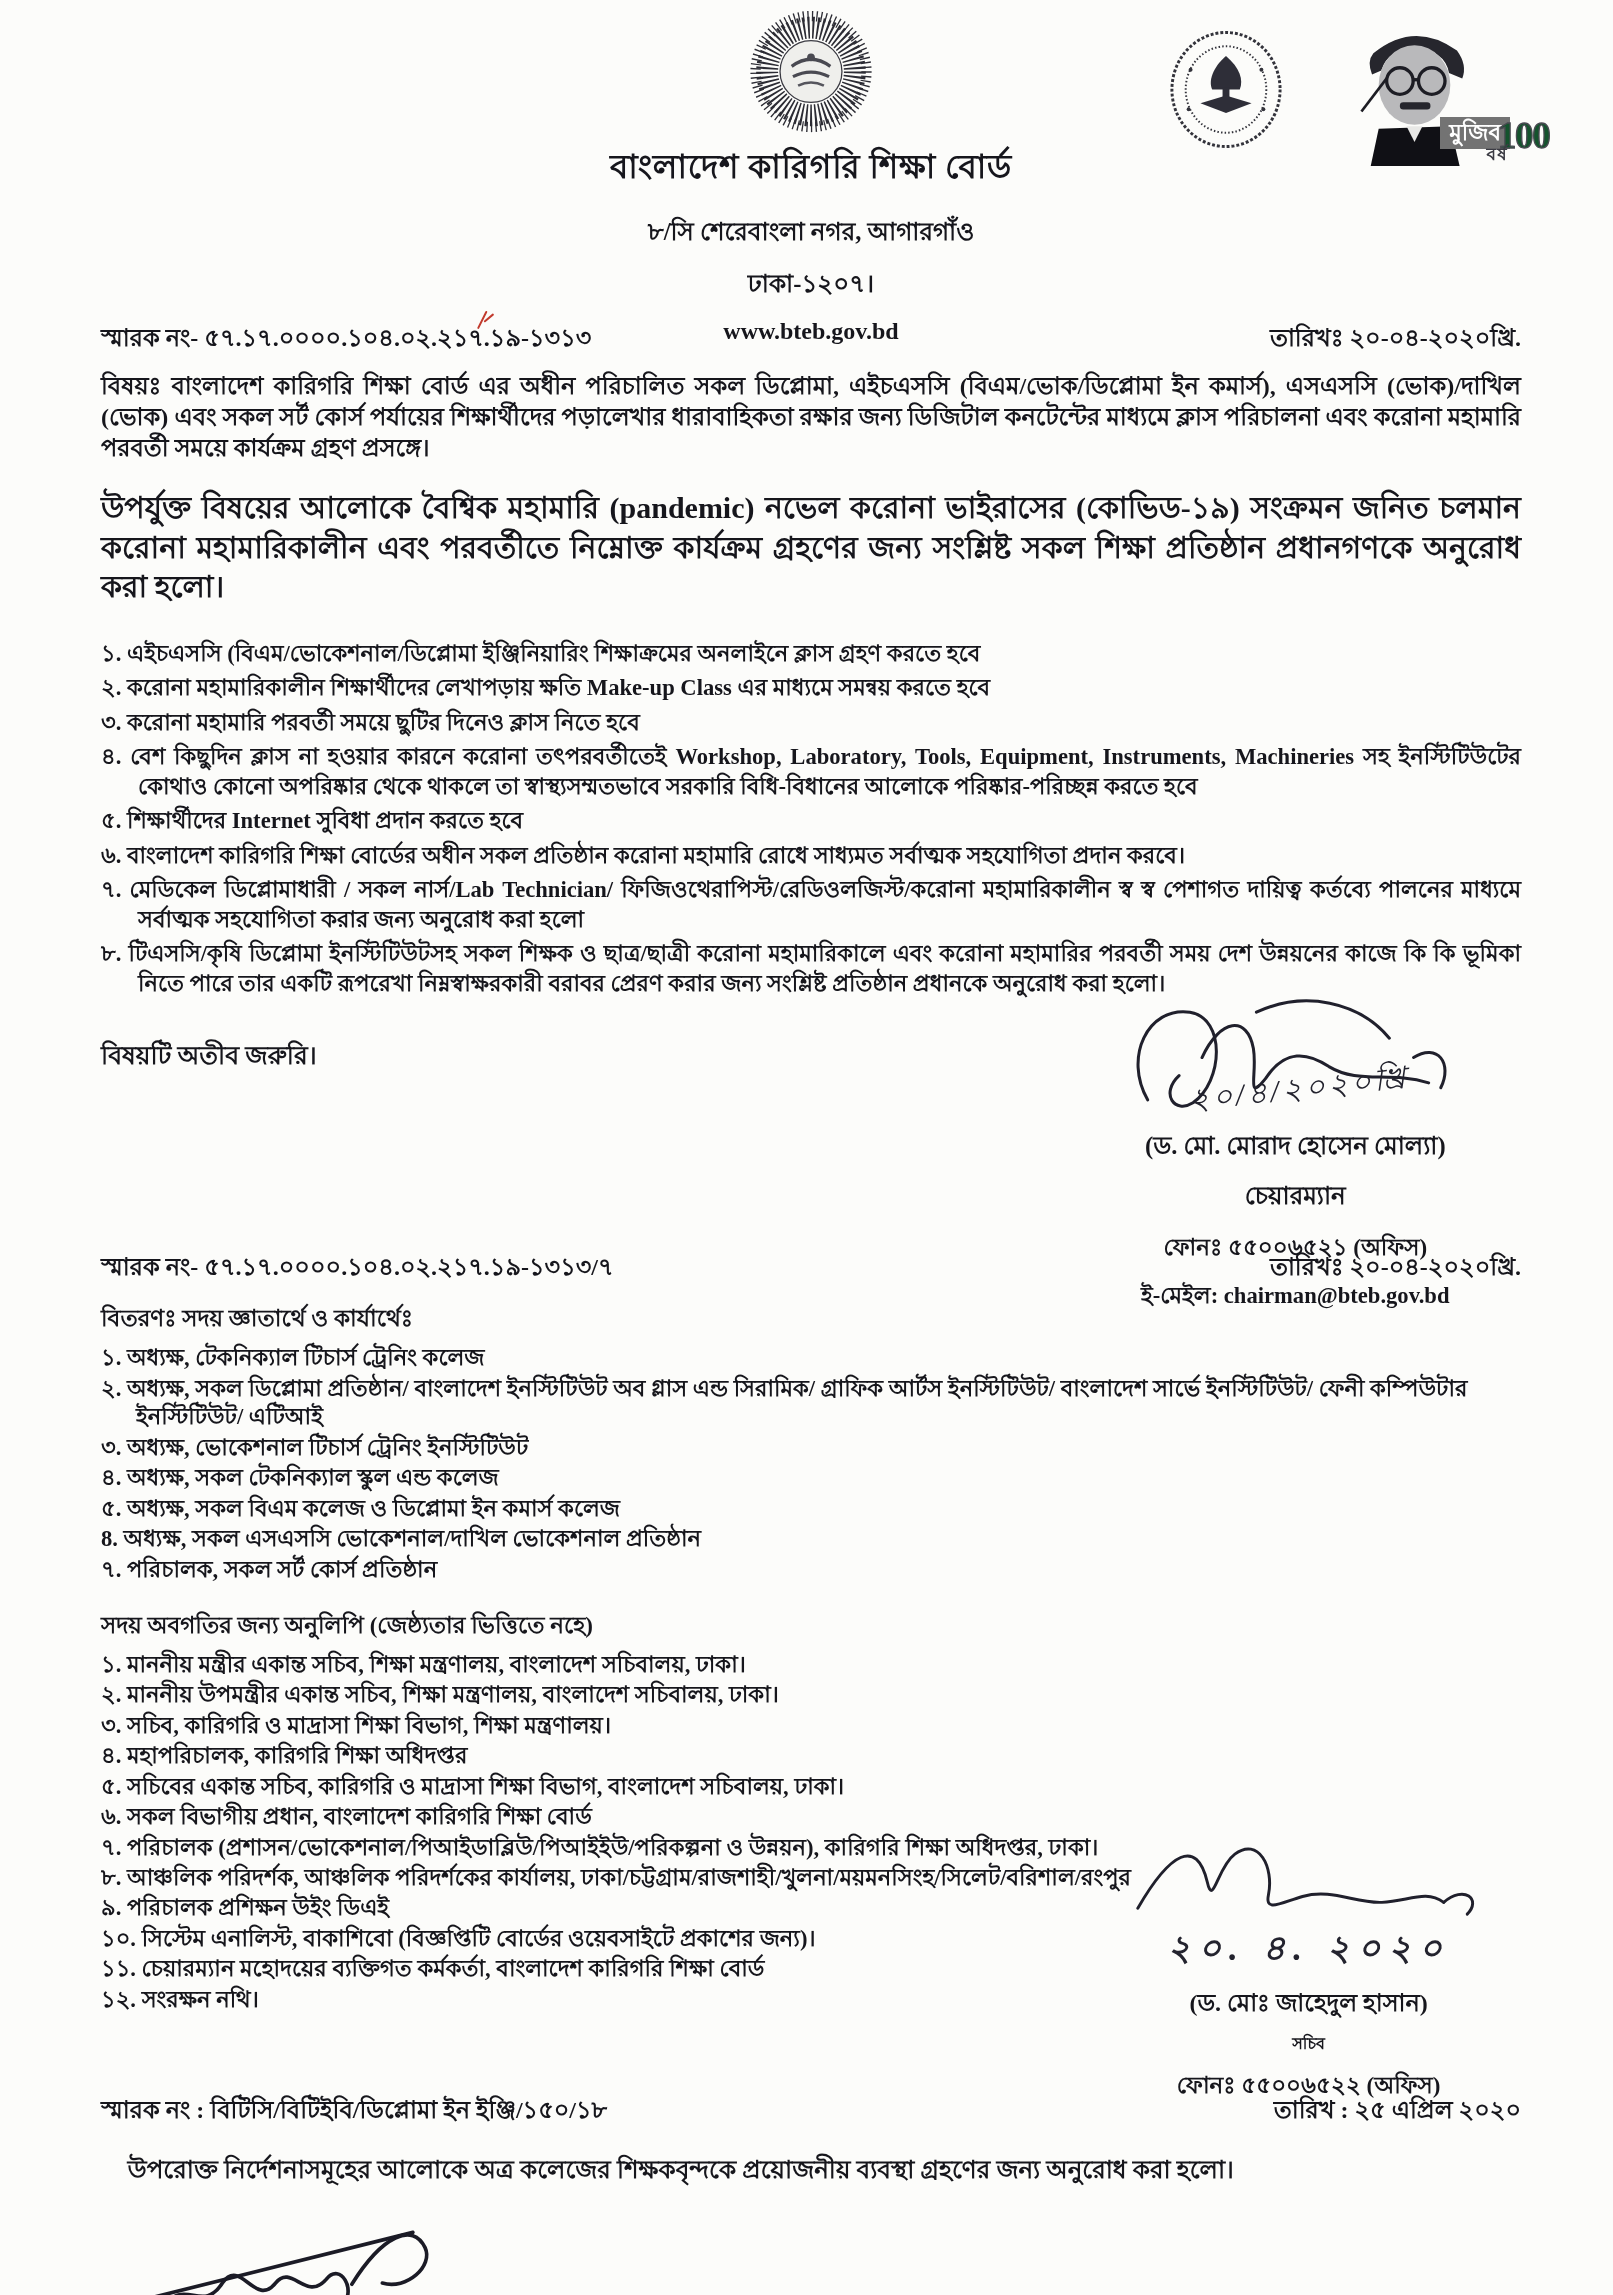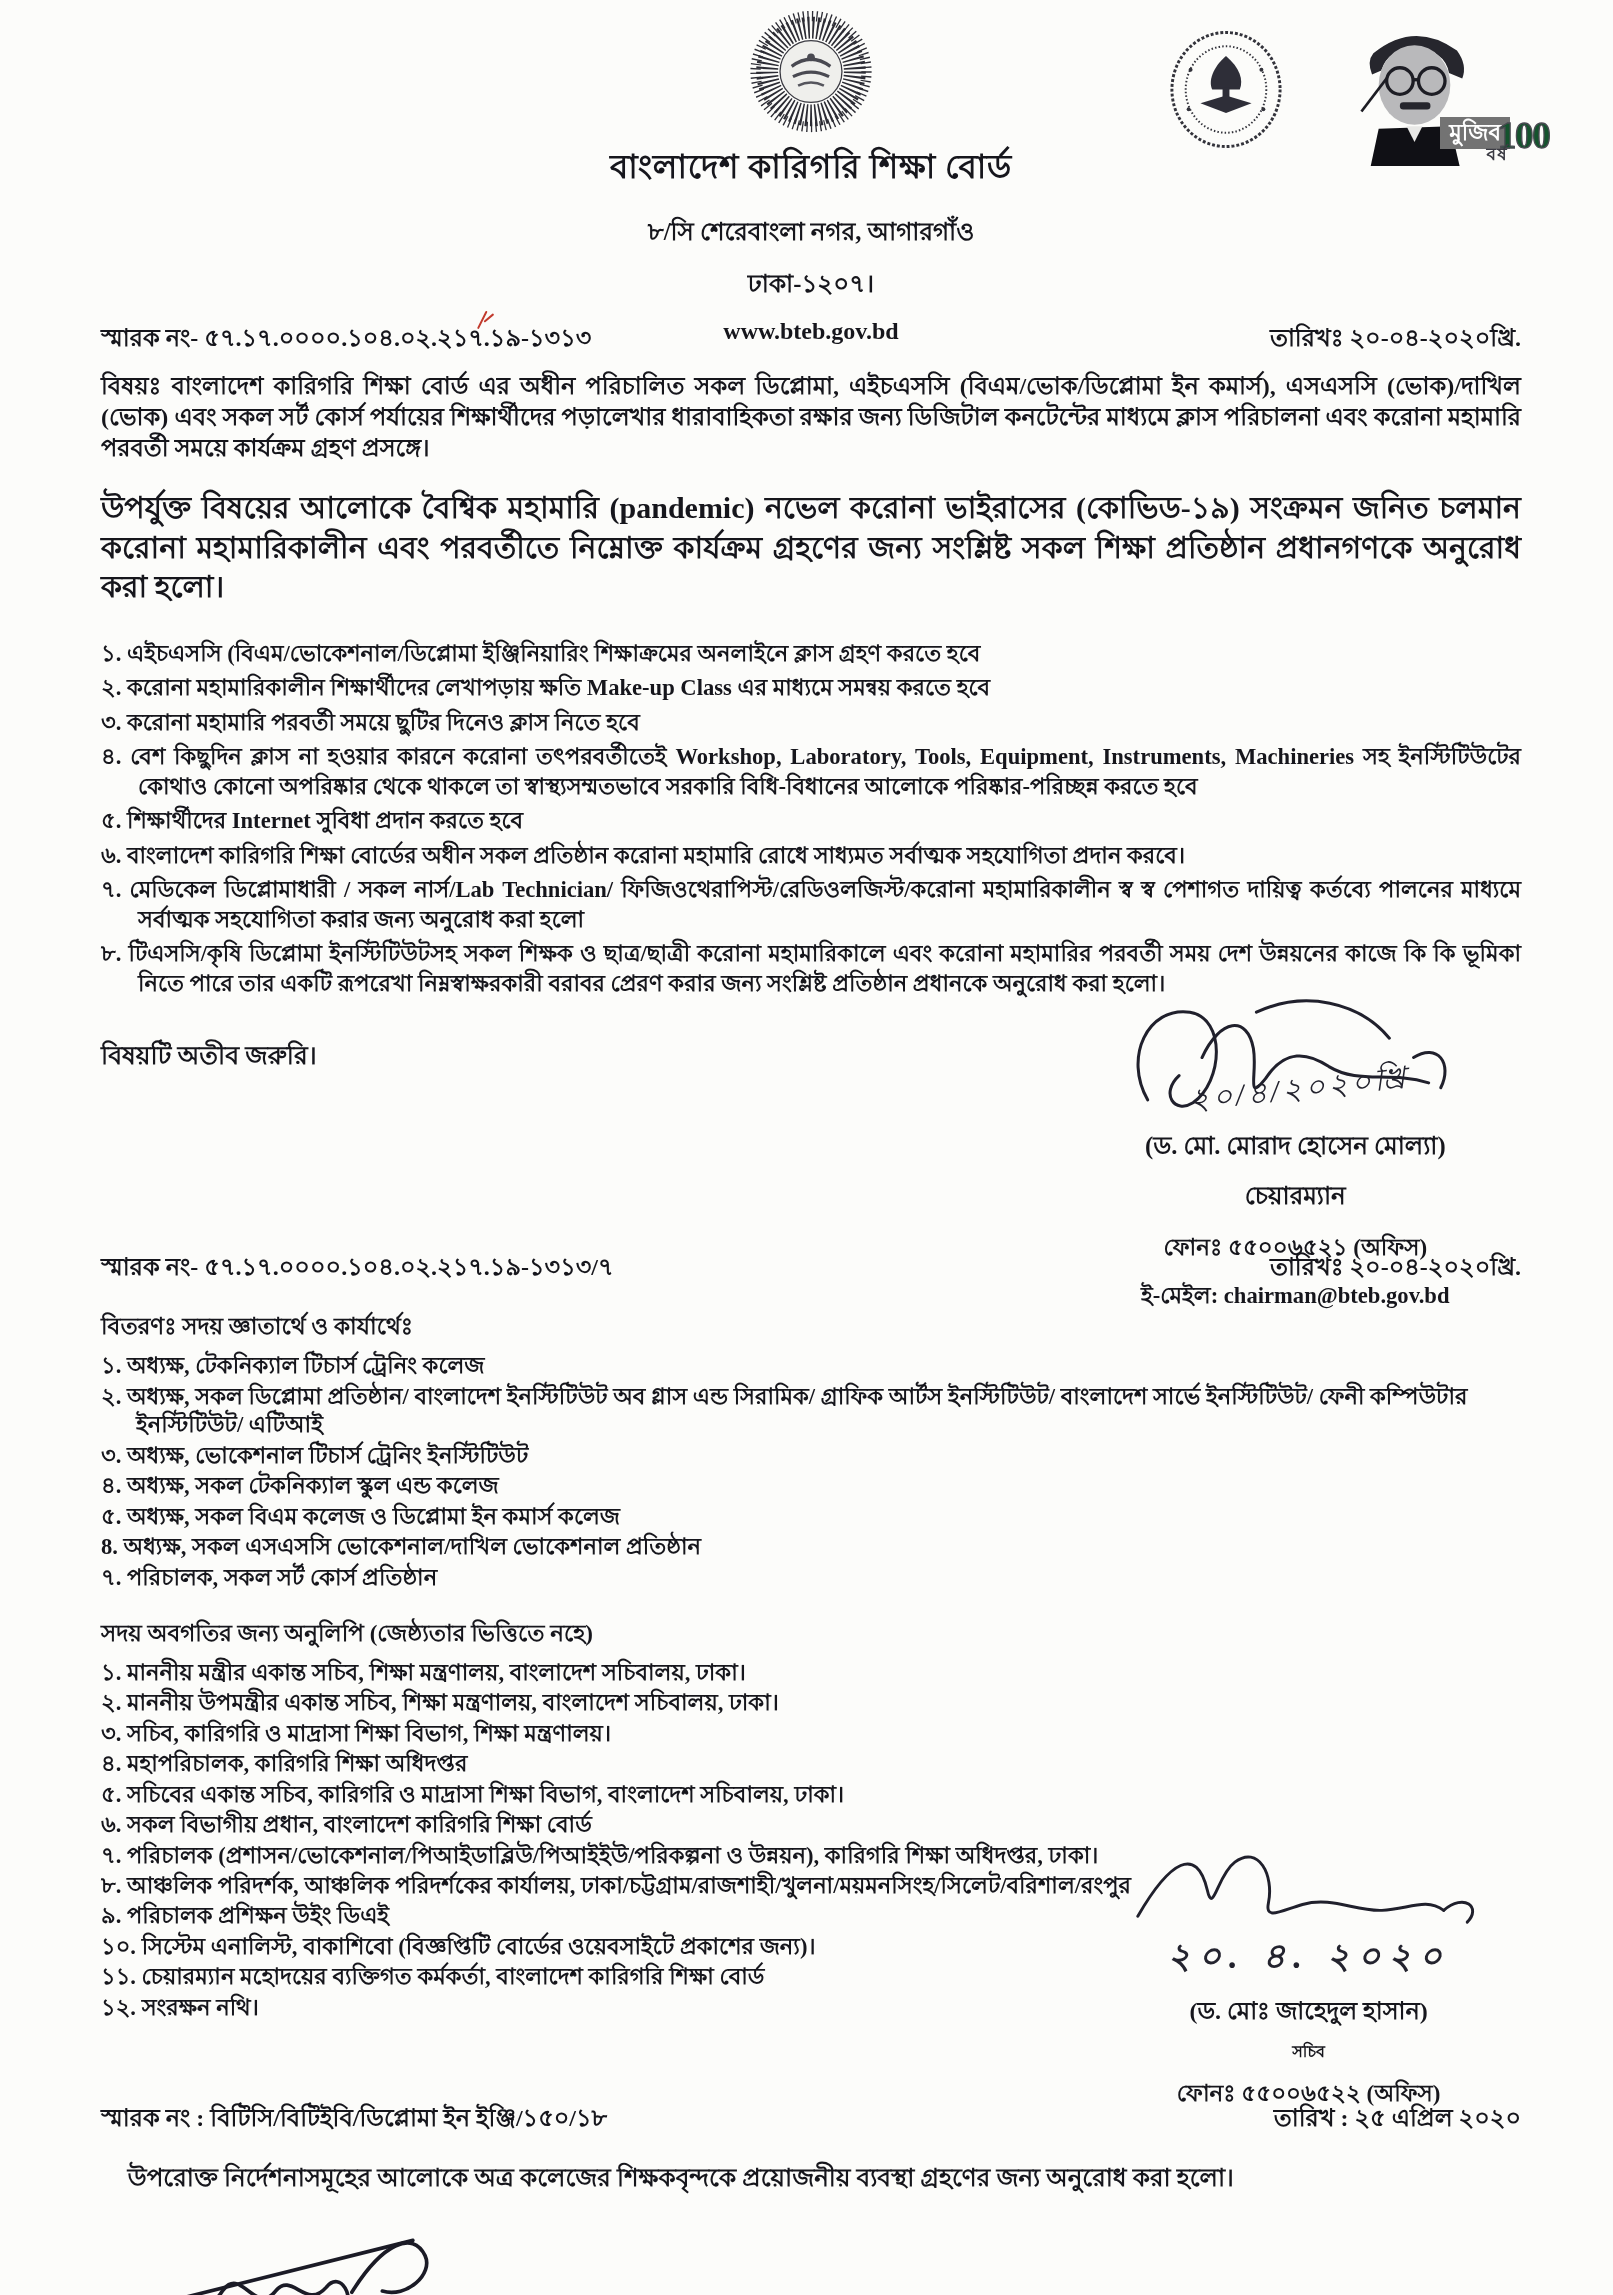--- a/index.html
+++ b/index.html
@@ -42,21 +42,21 @@
   .hand-date1{
     position:absolute;left:133px;top:80px;
     font-size:30.5px;font-style:italic;letter-spacing:3.3px;
     transform:rotate(-6deg);color:#23232e;font-weight:400;
   }
   .sig-name{font-size:24.6px;margin-top:2.7px;}
   .sig-title{font-size:24.6px;margin-top:10.6px;}
   .sig-phone{font-size:23px;margin-top:12px;}
   .sig-email{font-size:22.6px;margin-top:9.3px;}
   
-  .section-head{margin-top:20px;font-size:23px;}
+  .section-head{margin-top:12px;font-size:23px;}
   .plain-list{margin-top:5.3px;}
   .plain-list .li{font-size:22.6px;line-height:1.26;margin-bottom:2px;padding-left:35px;text-indent:-35px;}
   .copies-wrap{position:relative;height:430px;margin-top:0;}
   .copies-wrap .plain-list{width:1195px;}
   .copy-head{margin-top:22.6px;font-size:23px;}
   .sig2{position:absolute;right:-6.6px;top:169px;width:438px;text-align:center;}
   .sig2 .scribble{position:relative;height:100px;}
   .hand-date2{font-size:35px;font-style:italic;letter-spacing:8px;font-weight:700;color:#23232e;margin-top:1.3px;}
   .sig2 .sig-name{font-size:24px;margin-top:4px;}
   .sig2 .sig-title{font-size:16px;margin-top:6.6px;}

